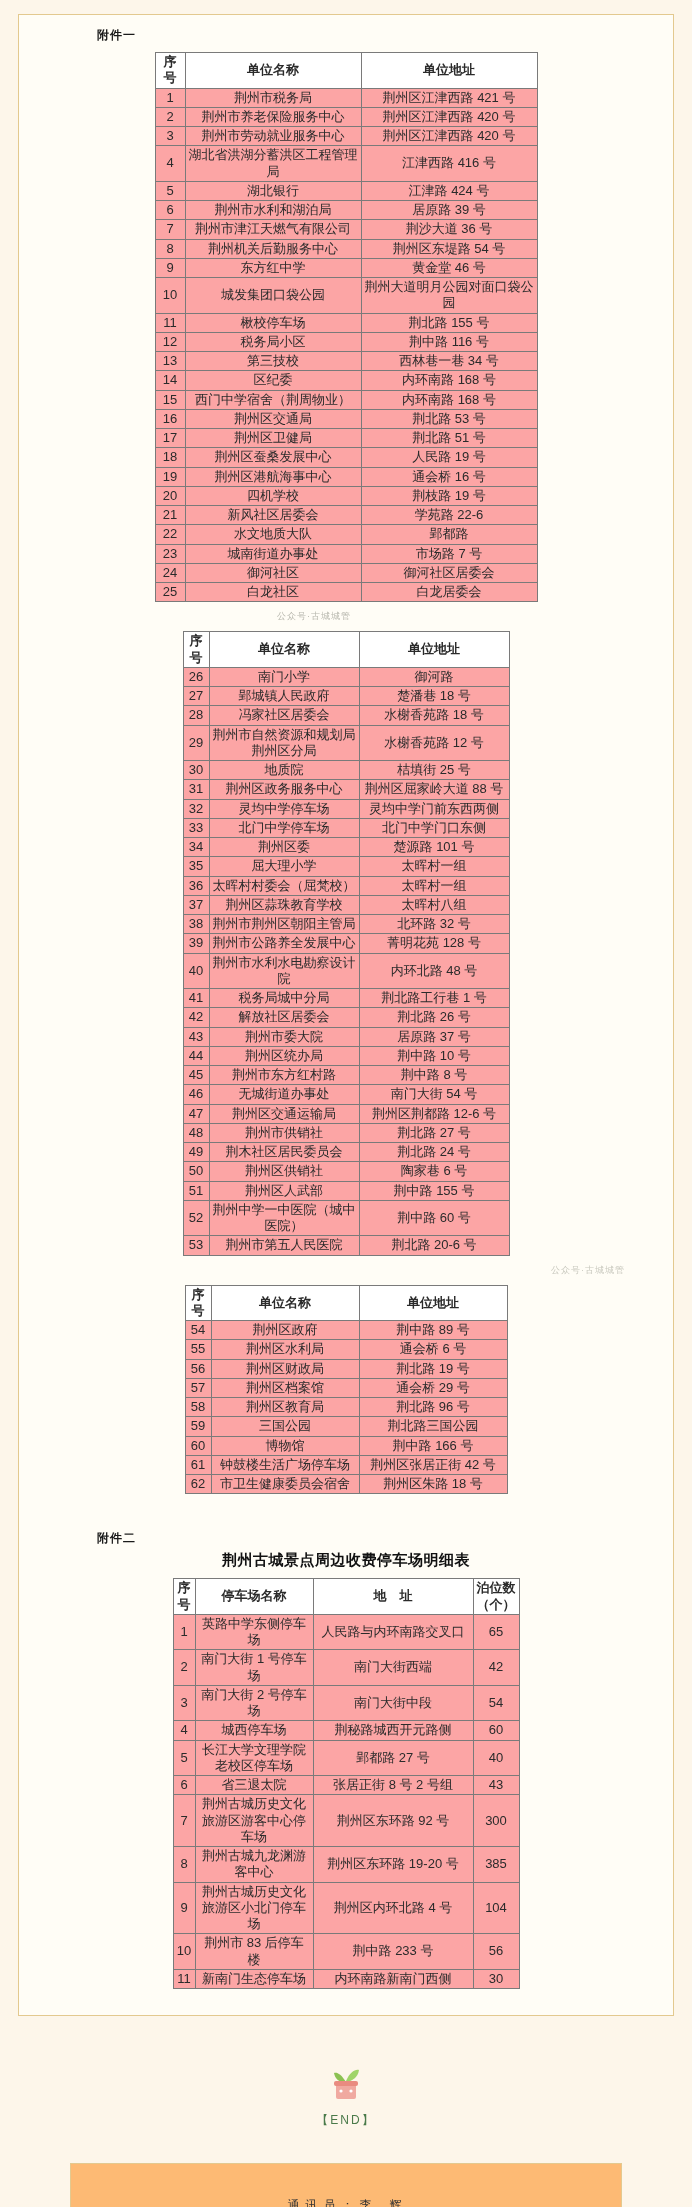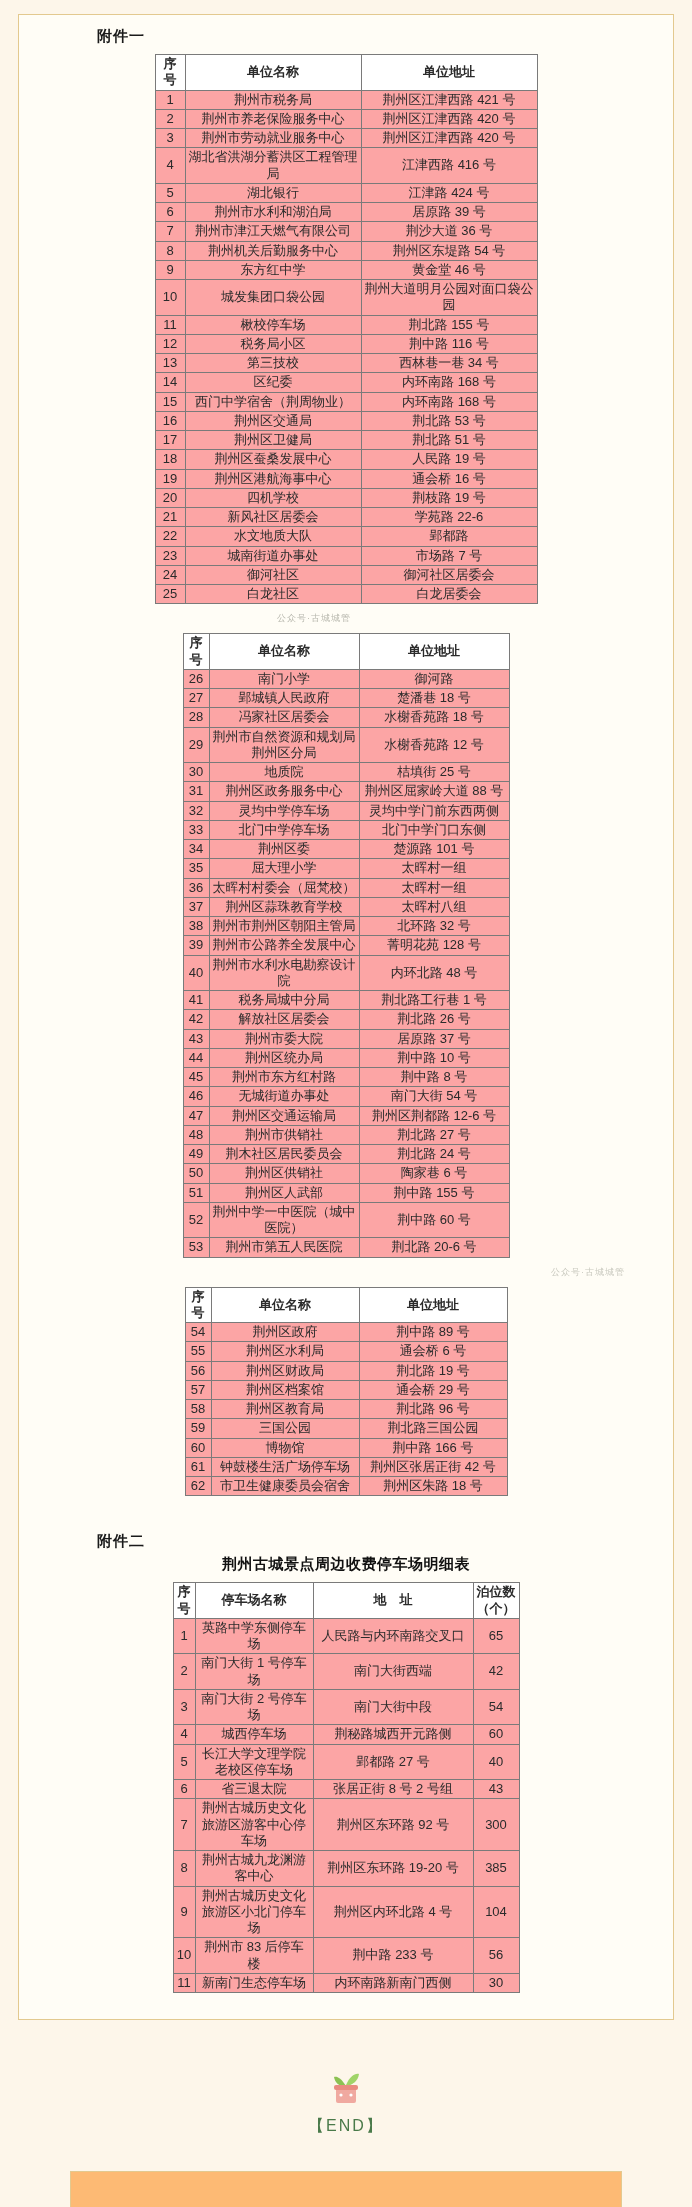--- a/index.html
+++ b/index.html
@@ -18,21 +18,21 @@
     padding: 0;
   }
   .inner-frame {
     margin: 14px 18px;
     border: 1px solid #e3c98f;
     background: #fffdf6;
     padding: 10px 8px 18px 8px;
     min-height: 1160px;
   }
   .attach-label {
-    font-size: 15px;
+    font-size: 12px;
     font-weight: bold;
     color: #1a1a1a;
     margin: 2px 0 4px 70px;
     letter-spacing: 1px;
   }
   .doc-title {
     text-align: center;
     font-size: 15px;
     font-weight: bold;
     letter-spacing: 0.5px;
@@ -96,21 +96,21 @@
     margin-top: 44px;
     padding-bottom: 8px;
   }
   .end-icon {
     width: 46px;
     height: 46px;
     margin: 0 auto 6px auto;
     position: relative;
   }
   .end-text {
-    font-size: 16px;
+    font-size: 12px;
     color: #4a7a4a;
     letter-spacing: 2px;
   }
   .credits-frame {
     margin: 26px 70px 20px 70px;
     border: 1px solid #e3c98f;
     background: #fdba74;
     padding: 26px 0 26px 0;
   }
   .credit-row {

